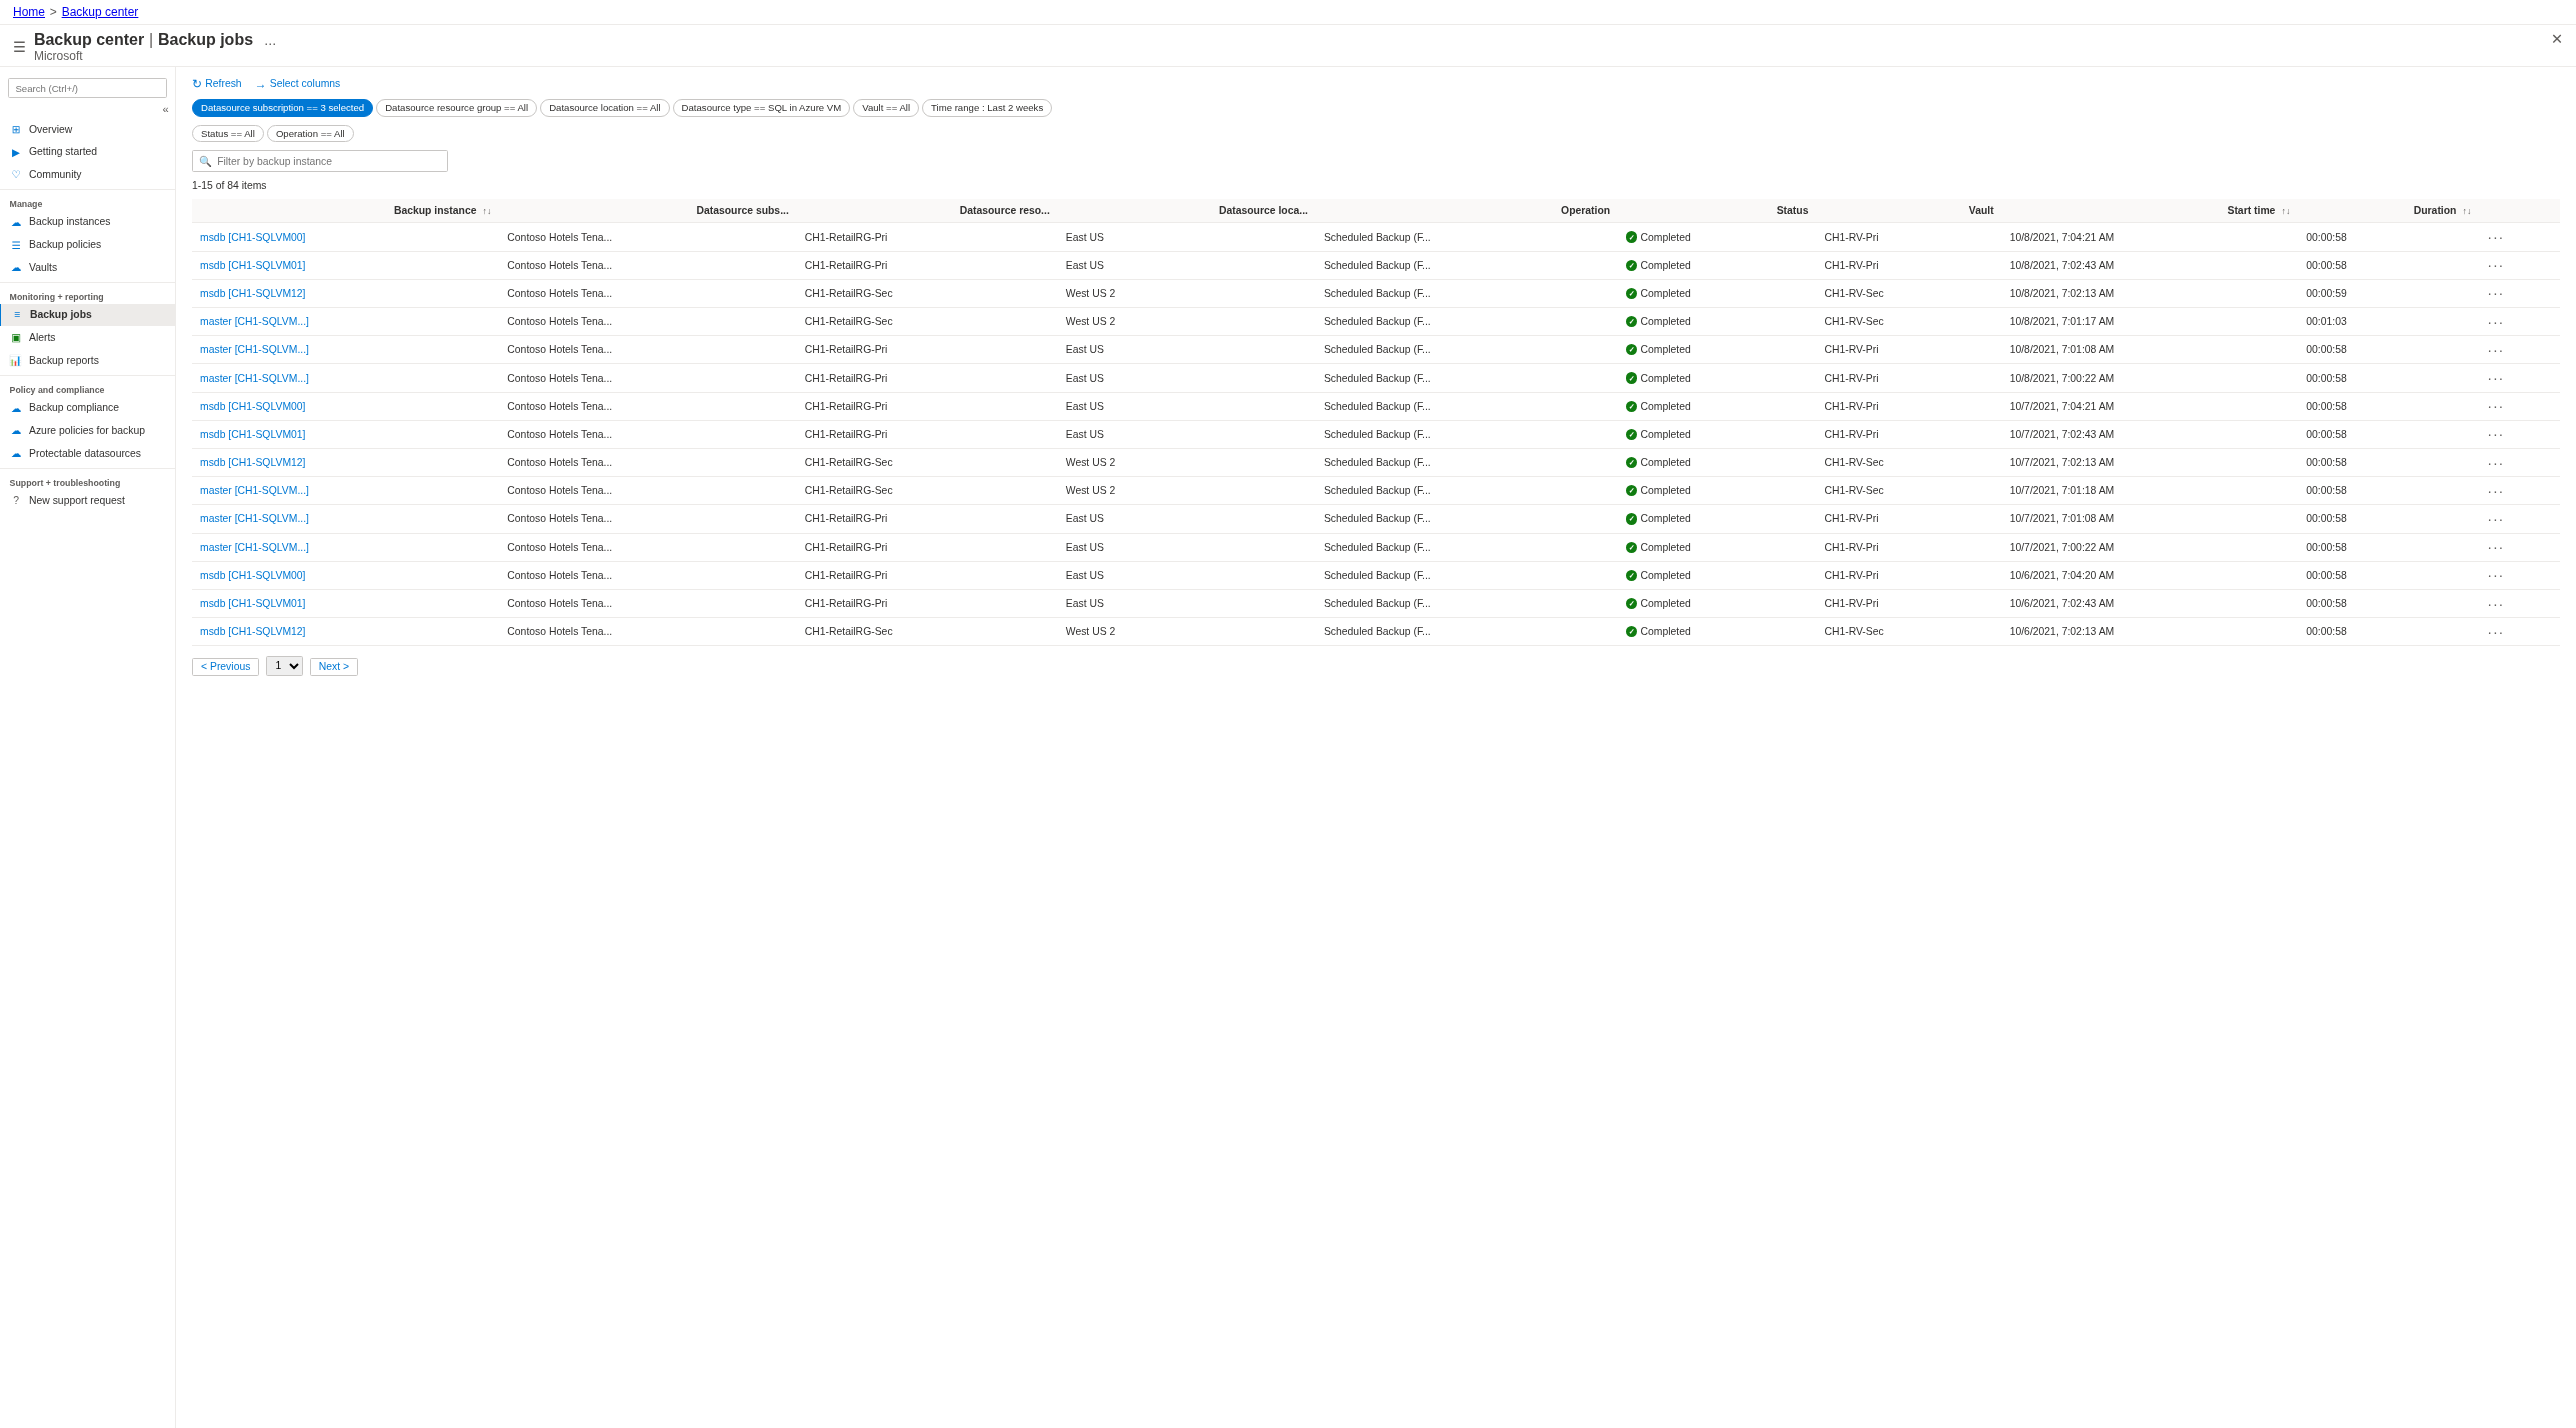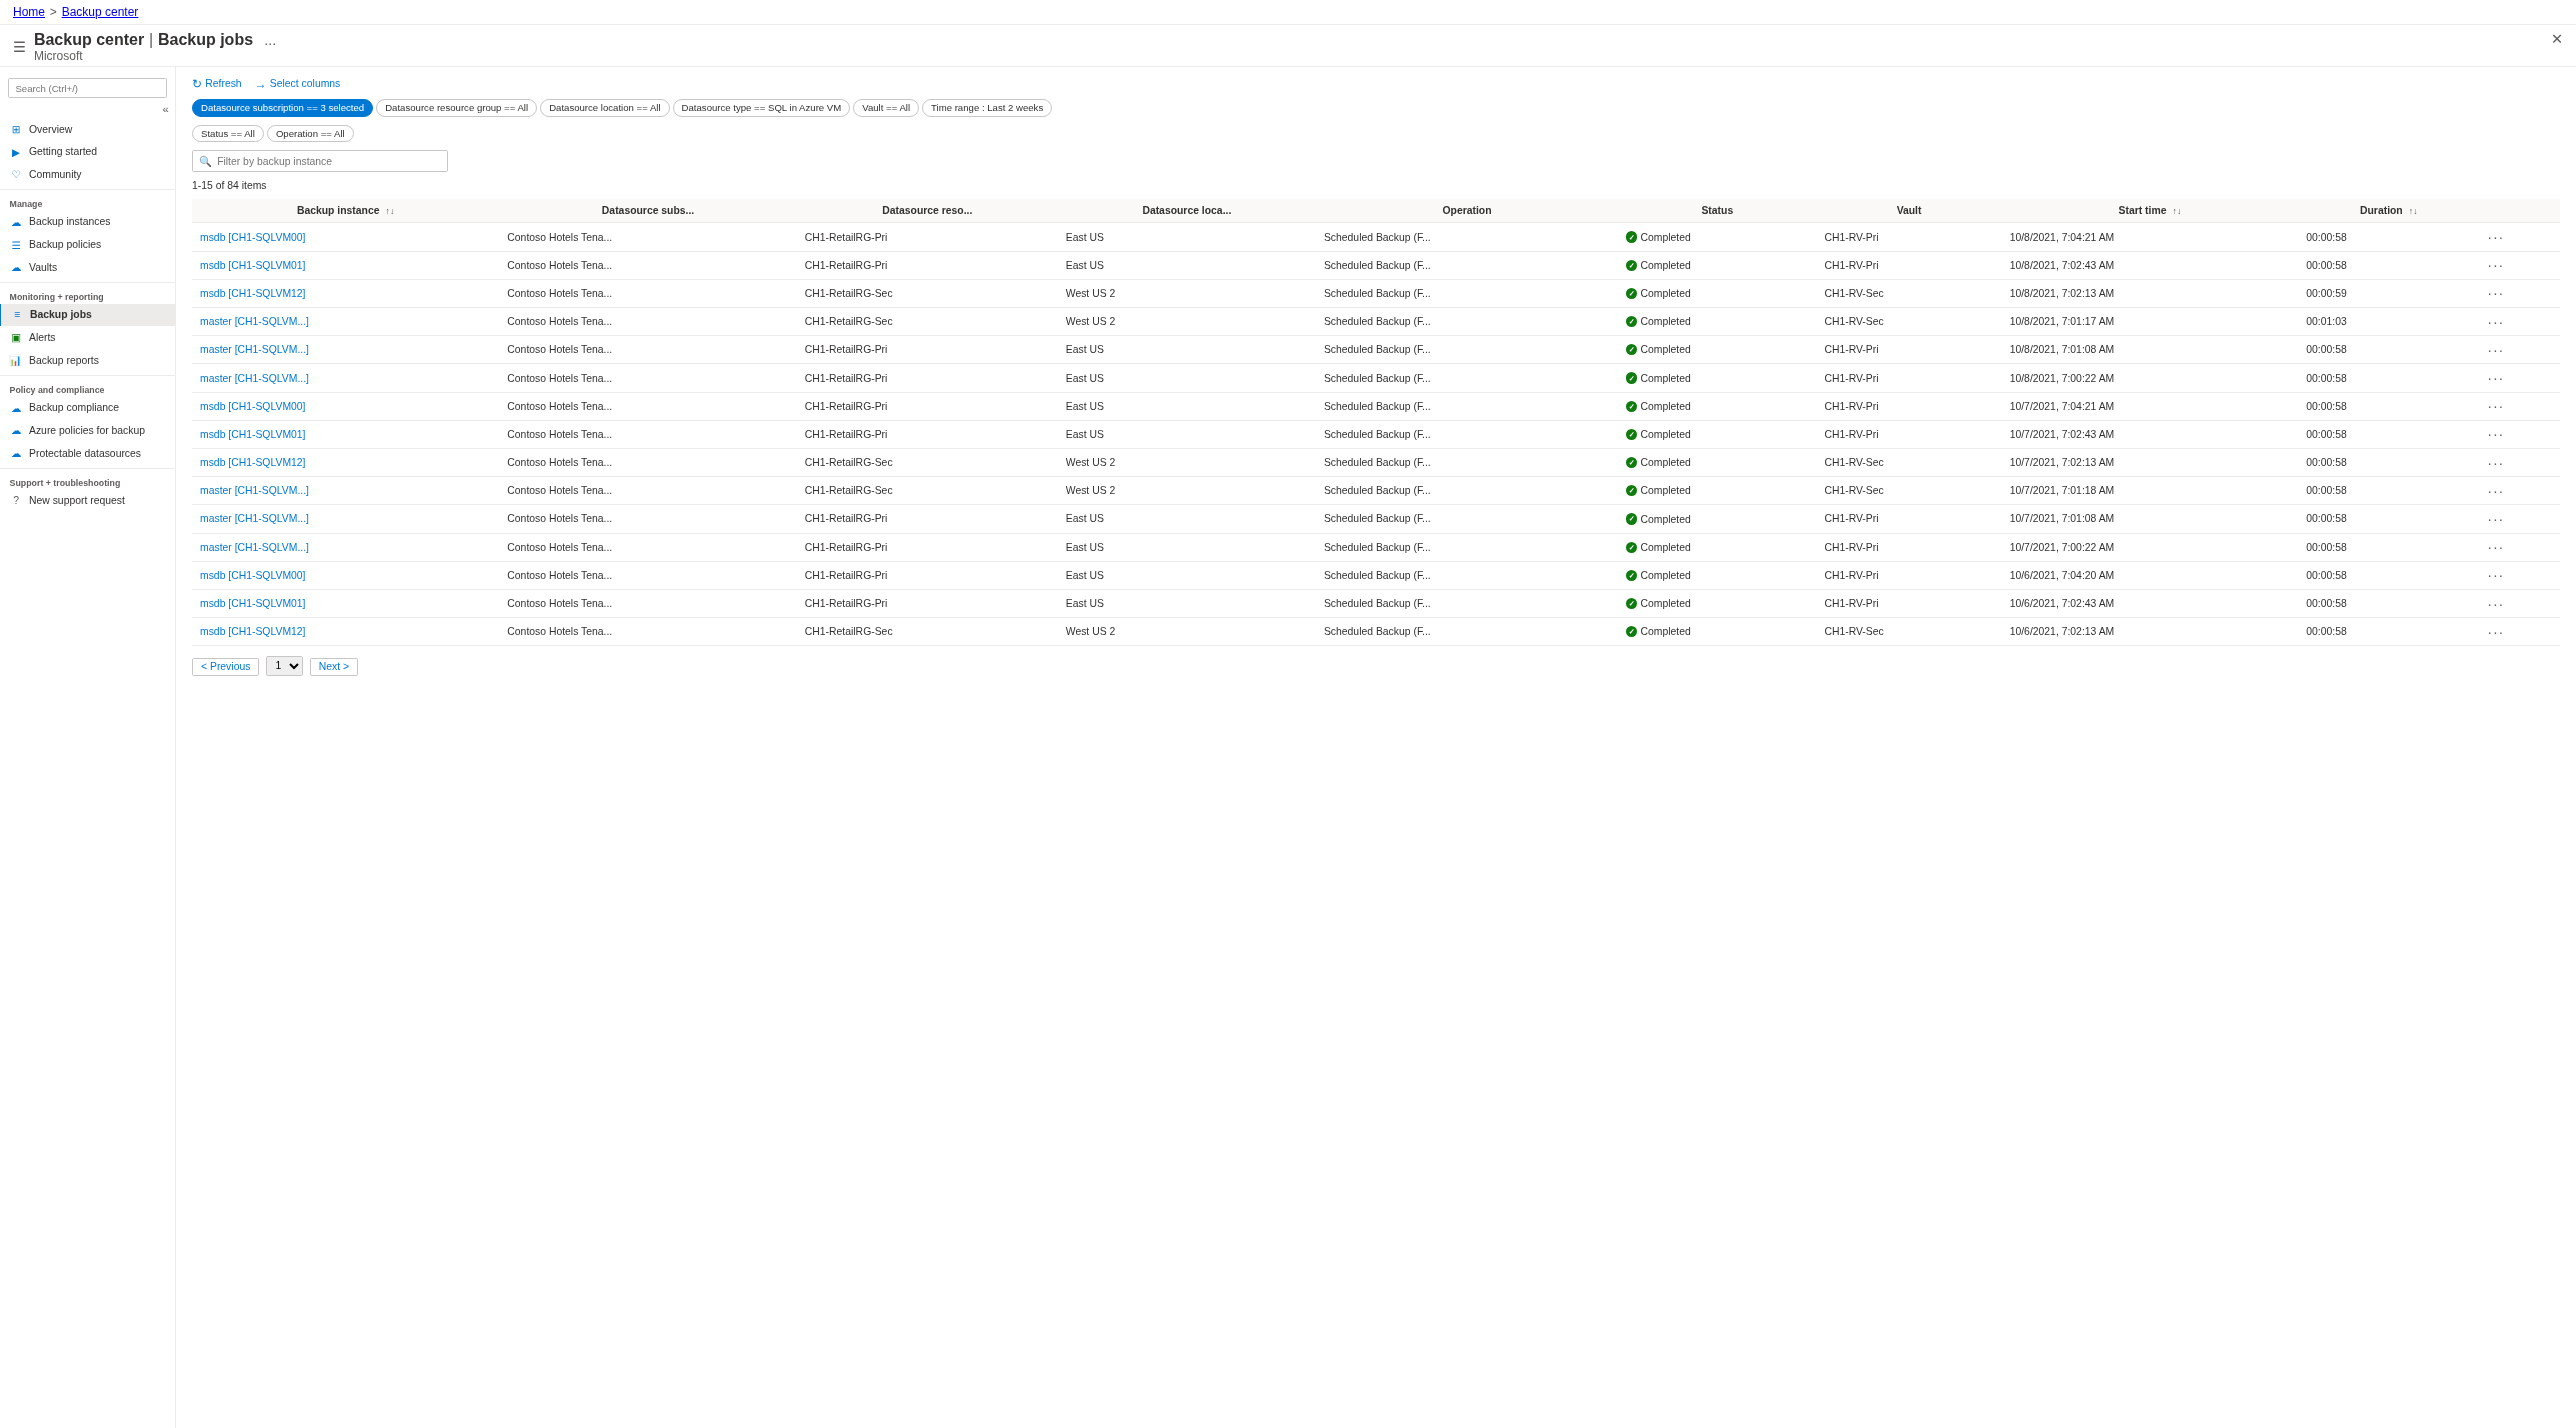--- a/index.html
+++ b/index.html
@@ -52,25 +52,25 @@
     
     .filter-input-wrap { display: flex; align-items: center; border: 0.8px solid #c8c6c4; border-radius: 1.6px; padding: 3.2px 6.4px; width: 256px; margin-bottom: 8px; gap: 4.8px; }
     .filter-input-wrap input { border: none; outline: none; font-size: 10.4px; color: #605e5c; width: 100%; }
 
     
     .items-count { font-size: 10.4px; color: #323130; margin-bottom: 8px; }
 
     
     .table-wrap { overflow-x: auto; }
     table { width: 100%; border-collapse: collapse; font-size: 10.4px; }
-    thead th { padding: 6.4px 8px; text-align: center; font-weight: 600; color: #323130; border-bottom: 1.6px solid #edebe9; white-space: nowrap; background: #faf9f8; }
+    thead th { padding: 6.4px 8px; text-align: right; font-weight: 600; color: #323130; border-bottom: 1.6px solid #edebe9; white-space: nowrap; background: #faf9f8; }
     thead th .sort-icon { color: #605e5c; font-size: 8.8px; margin-left: 3.2px; cursor: pointer; }
     tbody tr { border-bottom: 0.8px solid #edebe9; }
     tbody td { padding: 5.6px 8px; white-space: nowrap; color: #323130; }
-    .status-completed { display: flex; align-items: flex-end; gap: 3.2px; color: #323130; }
+    .status-completed { display: flex; align-items: center; gap: 3.2px; color: #323130; }
     .status-dot { width: 11.2px; height: 11.2px; border-radius: 50%; background: #107c10; display: inline-flex; align-items: center; justify-content: center; }
     .status-dot::after { content: '✓'; color: #fff; font-size: 7.2px; font-weight: bold; }
     .more-btn { background: none; border: none; cursor: pointer; font-size: 14.4px; color: #605e5c; letter-spacing: 0.8px; }
 
     
     .pagination { display: flex; align-items: flex-end; gap: 6.4px; padding: 9.6px 0; font-size: 10.4px; }
     .pagination button { border: 0.8px solid #c8c6c4; background: #fff; border-radius: 1.6px; padding: 2.4px 8px; cursor: pointer; font-size: 10.4px; color: #0078d4; }
     .pagination select { border: 0.8px solid #c8c6c4; border-radius: 1.6px; padding: 2.4px 4.8px; font-size: 10.4px; }
 
     

